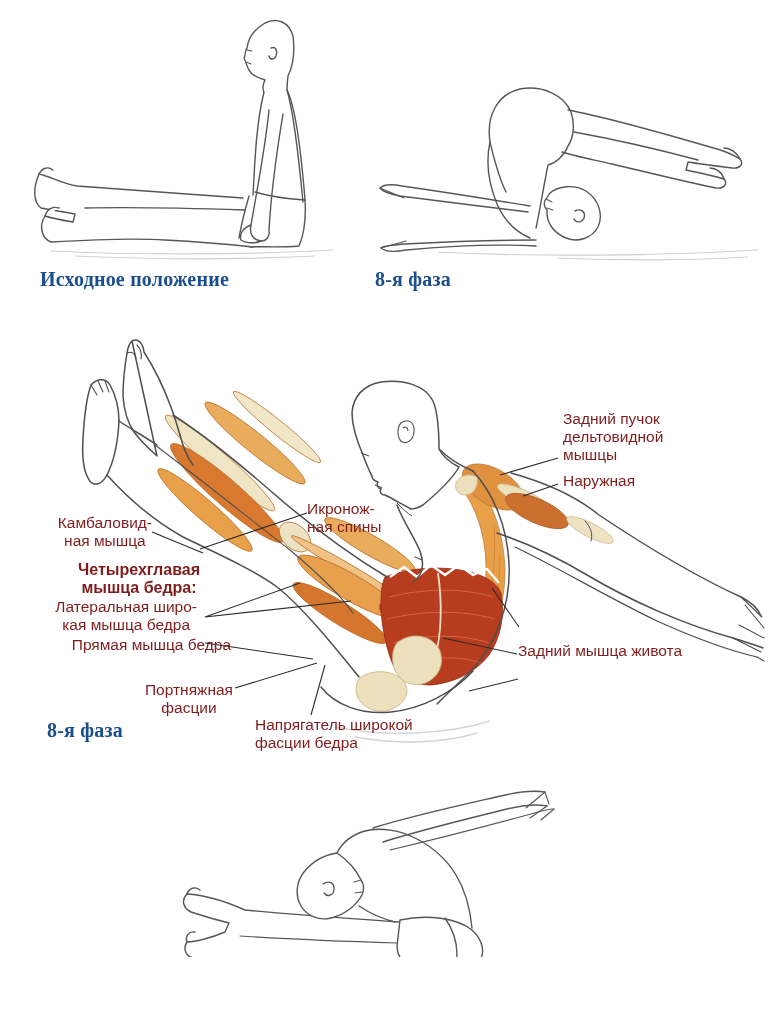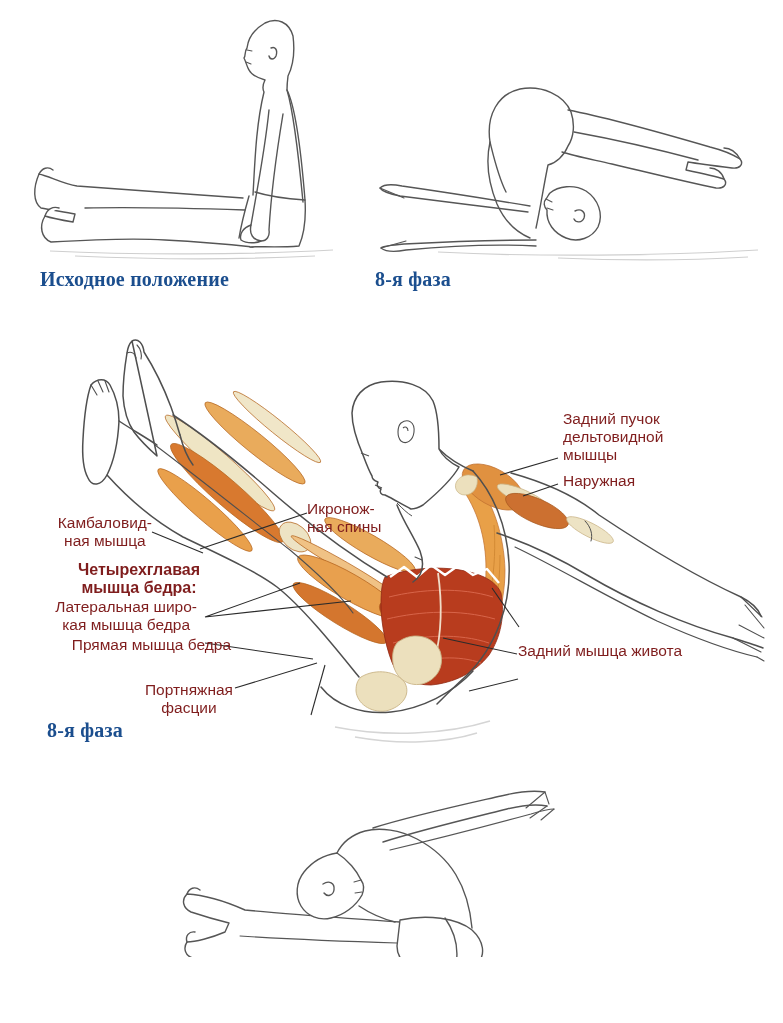--- a/index.html
+++ b/index.html
@@ -197,20 +197,22 @@
 
   <div class="label right" style="right:631px;top:514px">Камбаловид-
 ная мышца</div>
   <div class="label right" style="right:586px;top:598px">Латеральная широ-
 кая мышца бедра</div>
   <div class="label right bold" style="right:583px;top:561px">Четырехглавая
 мышца бедра:</div>
   <div class="label right" style="right:552px;top:636px">Прямая мышца бедра</div>
   <div class="label right" style="right:550px;top:681px">Портняжная
 фасции</div>
+  <div class="label" style="left:255px;top:716px">Напрягатель широкой
+фасции бедра</div>
   <div class="label" style="left:307px;top:500px">Икронож-
 ная спины</div>
   <div class="label" style="left:563px;top:410px">Задний пучок
 дельтовидной
 мышцы</div>
   <div class="label" style="left:563px;top:472px">Наружная</div>
   <div class="label" style="left:518px;top:642px">Задний мышца живота</div>
 
   <div class="orange-sliver"></div>
   <div class="edge-line"></div>

